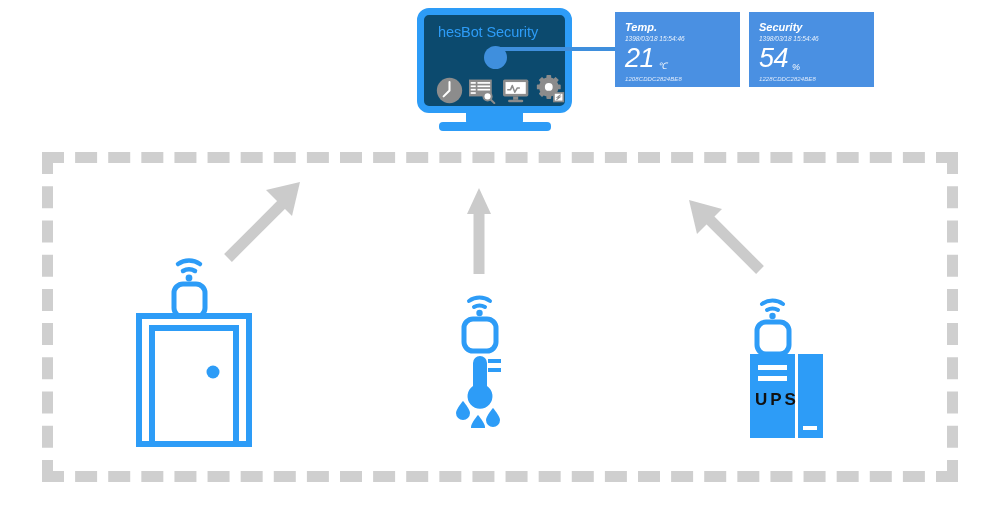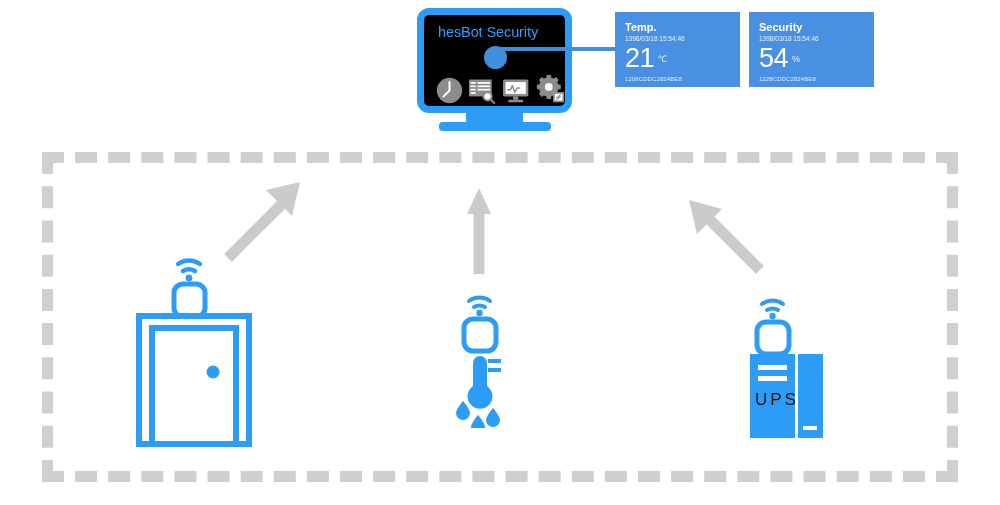--- a/index.html
+++ b/index.html
@@ -24,21 +24,21 @@
   
   .monitor {
     position: absolute;
     left: 417px;
     top: 8px;
     width: 155px;
     height: 105px;
     box-sizing: border-box;
     border: 7px solid #2d9cf7;
     border-radius: 12px;
-    background: #000000;
+    background: #0c4a6e;
   }
   .monitor-title {
     position: absolute;
     left: 14px;
     top: 9px;
     font-size: 14.5px;
     color: #2d9cf7;
     white-space: nowrap;
     letter-spacing: -0.1px;
   }
@@ -90,20 +90,21 @@
     background: #3f8fdd;
   }
 
   
   .cards {
     position: absolute;
     left: 615px;
     top: 12px;
     display: flex;
     gap: 9px;
+    font-style: italic;
   }
   .card {
     width: 125px;
     height: 75px;
     background: #4a90e2;
     position: relative;
     box-sizing: border-box;
     padding: 9px 10px 0 10px;
     color: #ffffff;
     overflow: hidden;
@@ -119,21 +120,21 @@
     line-height: 1.1;
     margin-top: 2px;
     color: #eaf2fc;
     white-space: nowrap;
   }
   .card-value-row {
     position: absolute;
     left: 10px;
     bottom: 15px;
     display: flex;
-    align-items: center;
+    align-items: flex-end;
   }
   .card-value {
     font-size: 27px;
     line-height: 1;
     font-weight: normal;
     letter-spacing: -0.5px;
   }
   .card-unit {
     font-size: 9px;
     margin-left: 4px;
@@ -163,21 +164,21 @@
   
   .arrow { position: absolute; }
 
   
   .device { position: absolute; }
   .ups-label {
     position: absolute;
     left: 755px;
     top: 390px;
     font-size: 17px;
-    font-weight: normal;
+    font-weight: bold;
     color: #111111;
     letter-spacing: 3px;
   }
 </style>
 </head>
 <body>
 
 <div class="stage">
 
   <div class="monitor">

